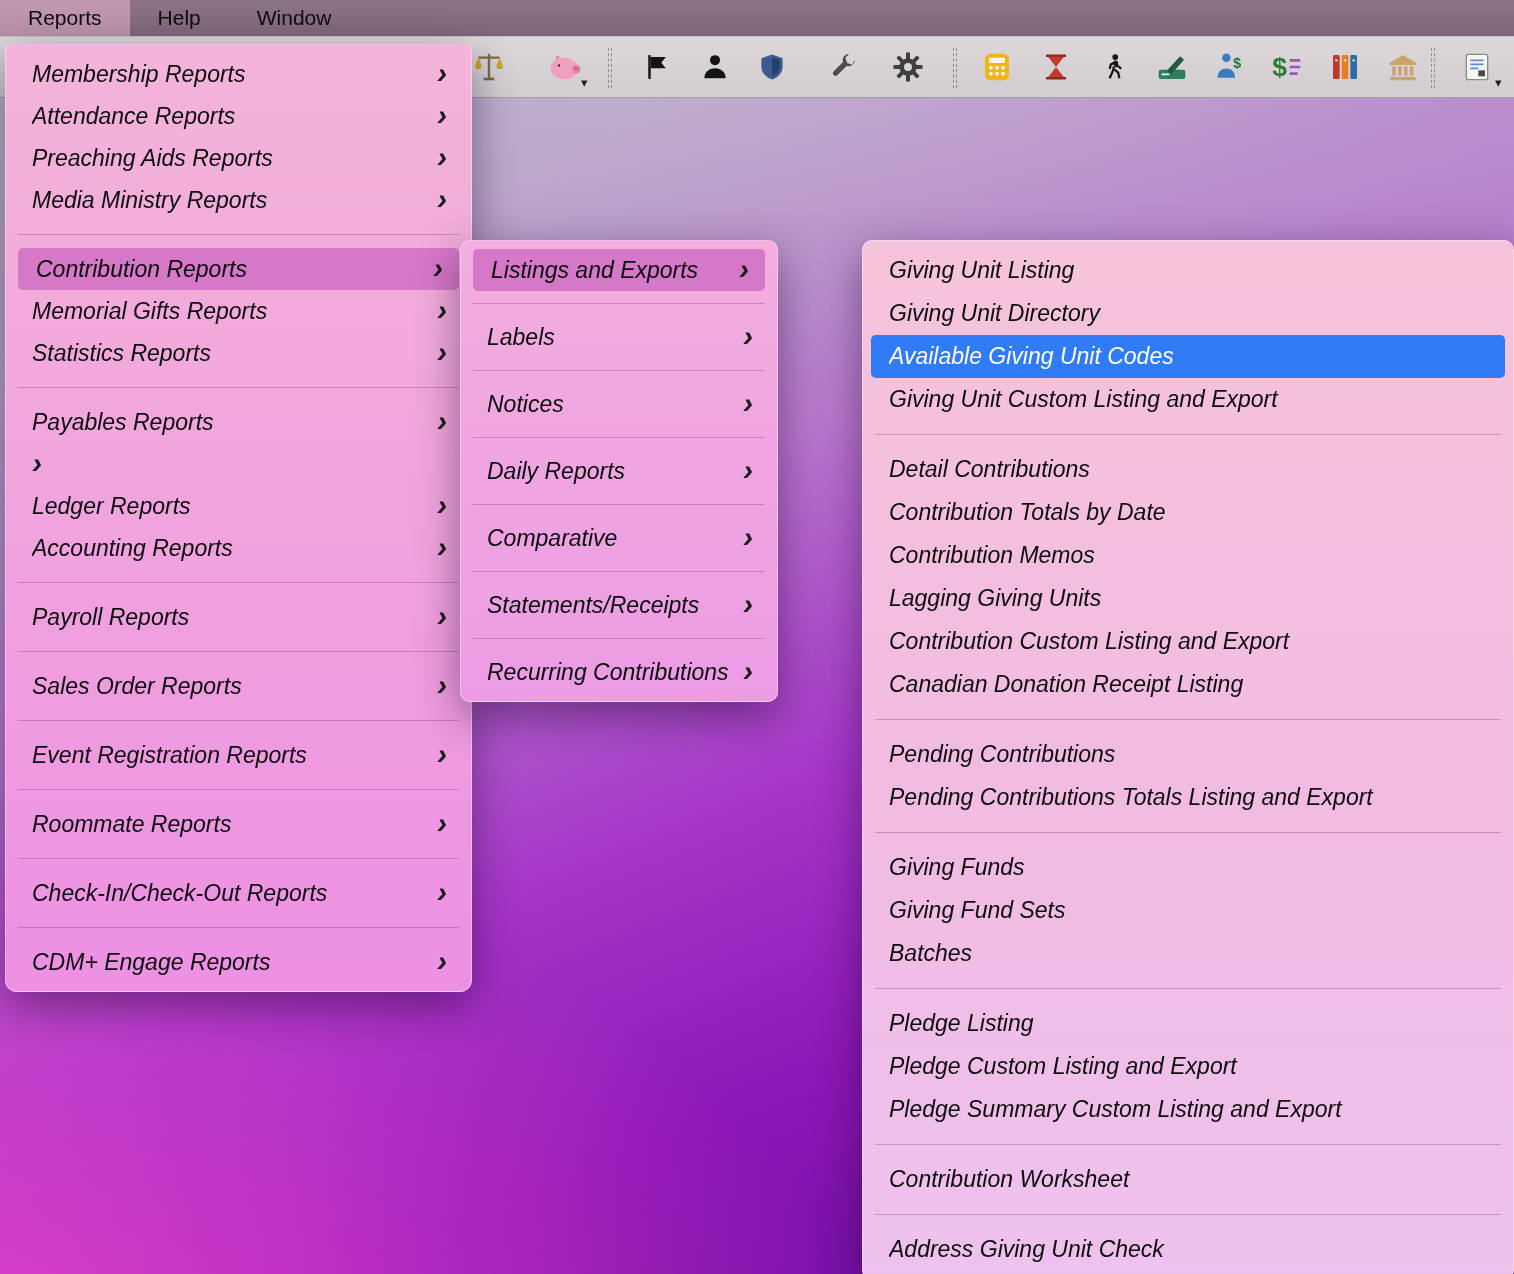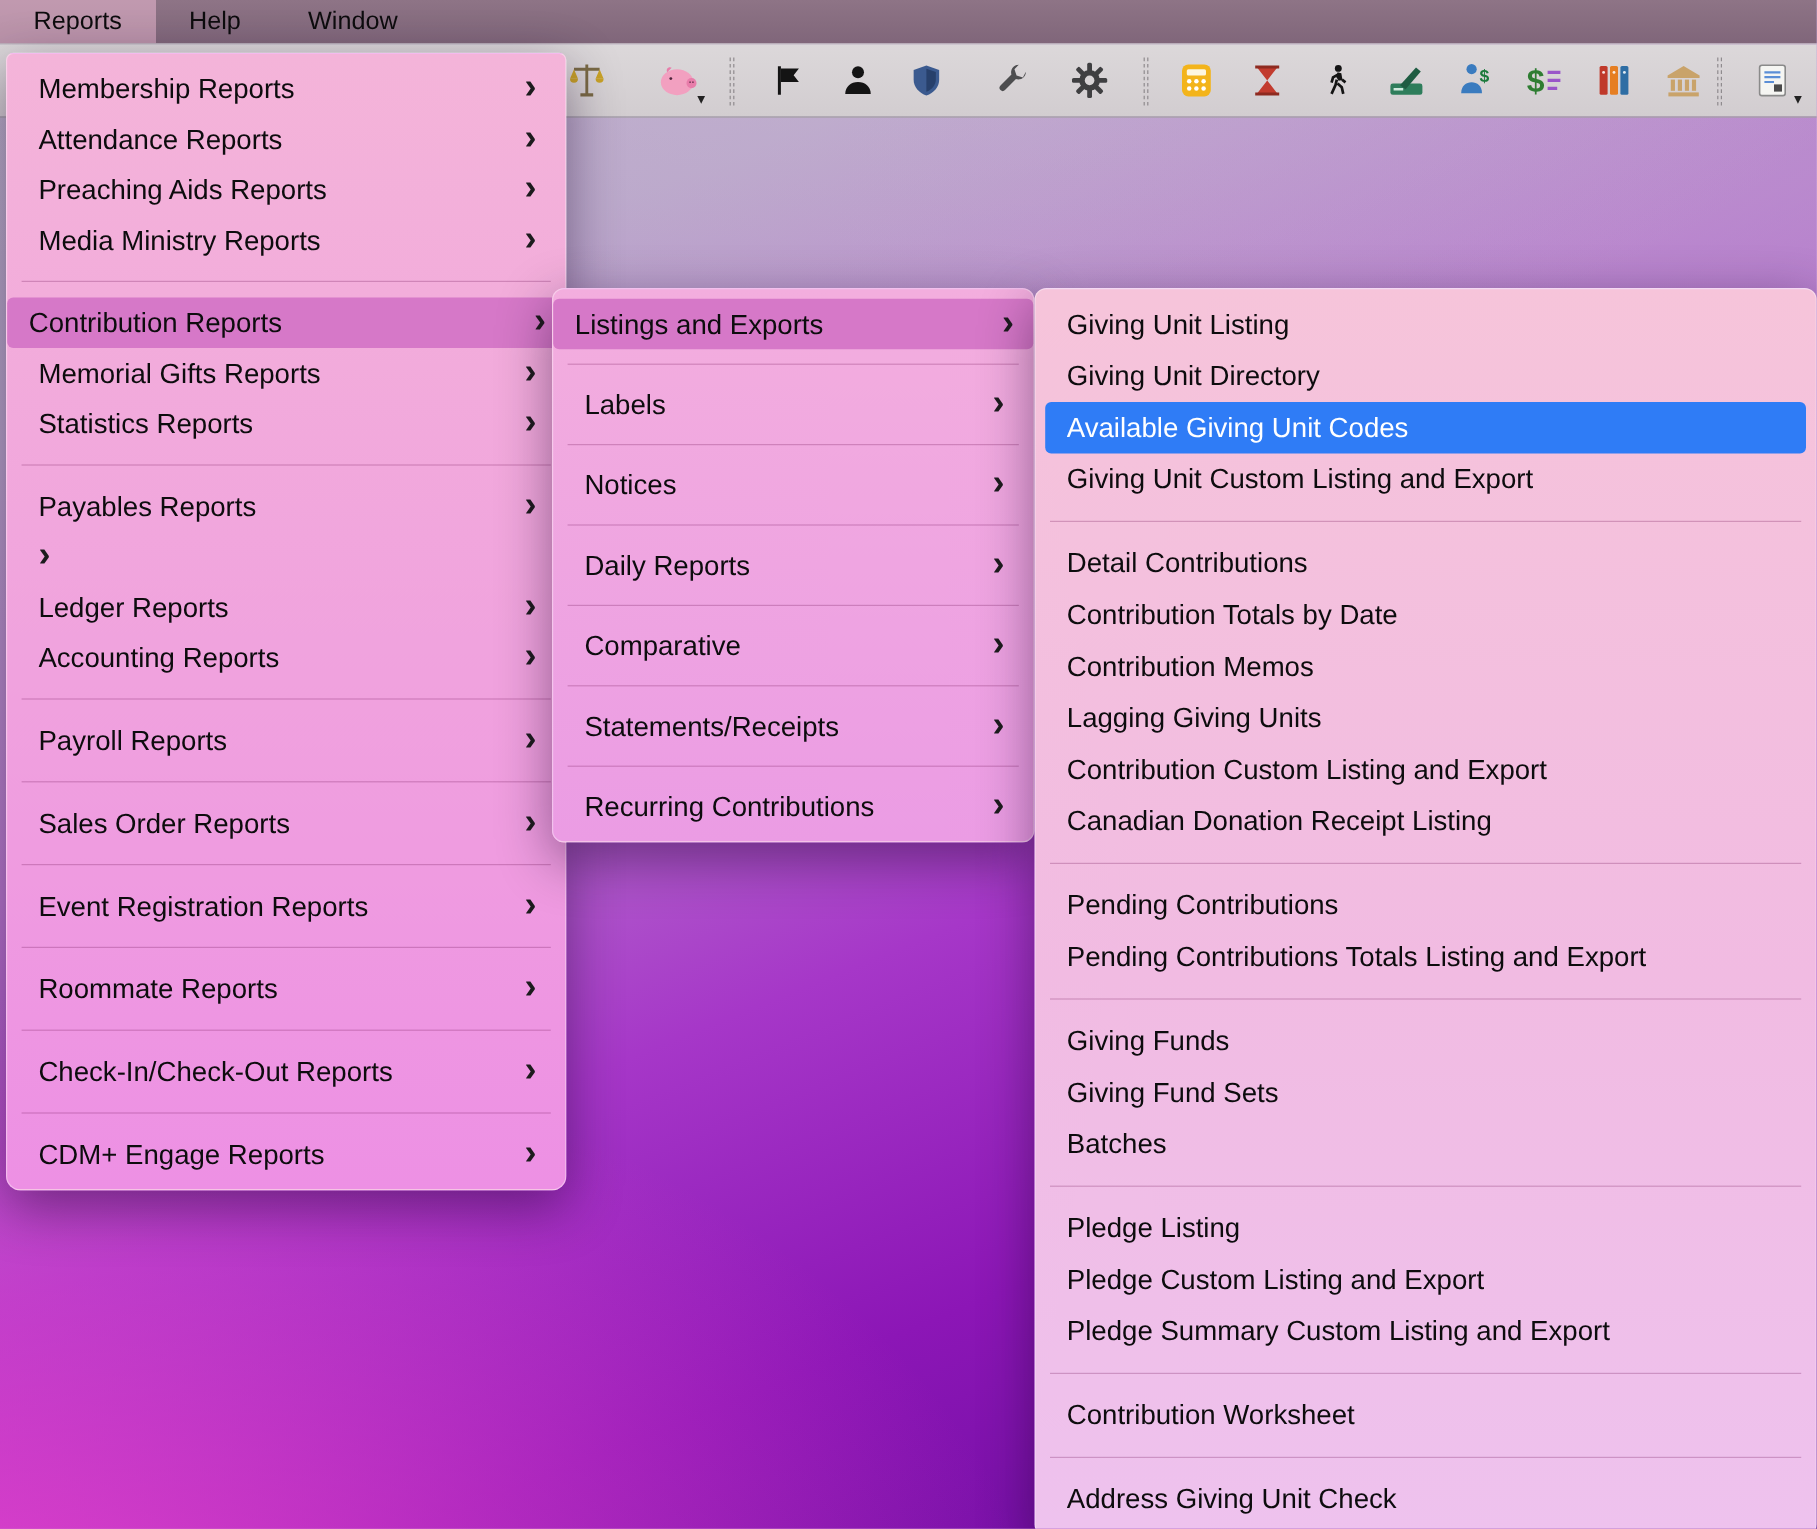--- a/index.html
+++ b/index.html
@@ -40,43 +40,44 @@
     position:absolute; top:11px; height:40px; width:4px;
     border-left:1px dashed #8f8b8e; border-right:1px dashed #8f8b8e;
   }
   .tdd{ position:absolute; top:39px; font-size:13px; color:#222; line-height:1; }
 
   
   .menu{
     position:absolute; padding:8px 0; font-size:23px;
     border:1px solid rgba(255,255,255,.38);
     box-shadow:0 14px 44px rgba(25,0,40,.45);
+    font-style:italic;
   }
   .menu-reports{
     left:5px; top:44px; width:467px; z-index:10;
     border-radius:6px 6px 12px 12px;
     background:linear-gradient(180deg,#f4b4d9 0%,#f0a2de 55%,#ed90e4 100%);
   }
   .menu-contrib{
-    left:460px; top:240px; width:402px; z-index:11;
+    left:460px; top:240px; width:318px; z-index:11;
     border-radius:10px;
     background:linear-gradient(180deg,#f3aede 0%,#eb9ce4 100%);
   }
   .menu-listings{
     left:862px; top:240px; width:652px; z-index:12;
     border-radius:10px;
     background:linear-gradient(180deg,#f6c4da 0%,#f1bbe2 55%,#eec2ee 100%);
   }
   .mi{ display:flex; align-items:center; padding:0 24px 0 26px; height:42px; cursor:default; }
   .menu-listings .mi{ height:43px;justify-content:center; }
   .mi .lbl{ flex:1; white-space:nowrap; overflow:hidden; }
   .mi .chev{ font-size:30px; font-weight:600; color:#1c1b1d; line-height:1; margin-top:-3px; }
   .mi.hl{
     background:#d678c8; border-radius:5px;
-    margin:0 0; padding:0 16px 0 18px;
+    margin:0 12px; padding:0 16px 0 18px;
   }
   .mi.sel{
     background:#2f7cf6; color:#fff; border-radius:5px;
     margin:0 8px; padding:0 12px 0 18px;
   }
   .sep{ height:1px; background:rgba(120,30,95,.28); margin:13px 12px; }
   .menu-contrib .sep{ margin:12px 12px; }
 
   svg{ display:block; }
 </style>

